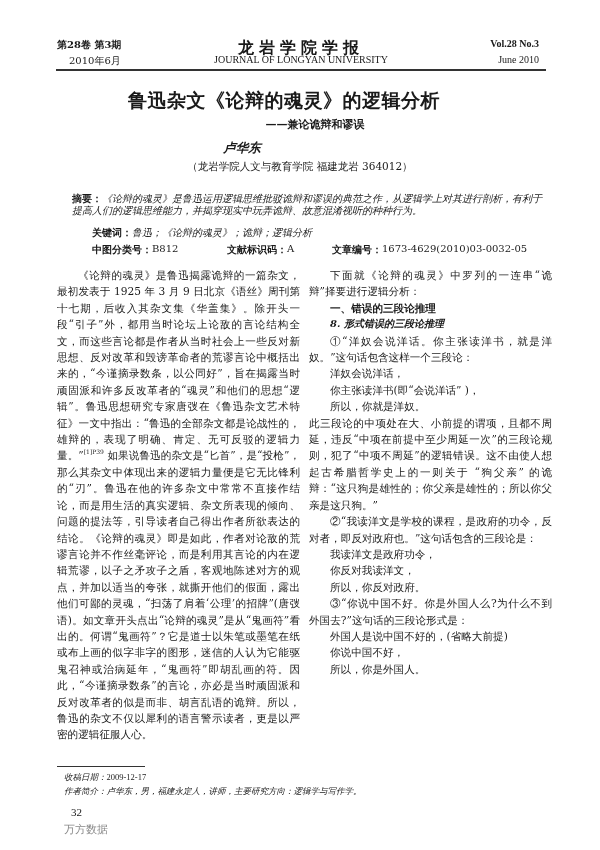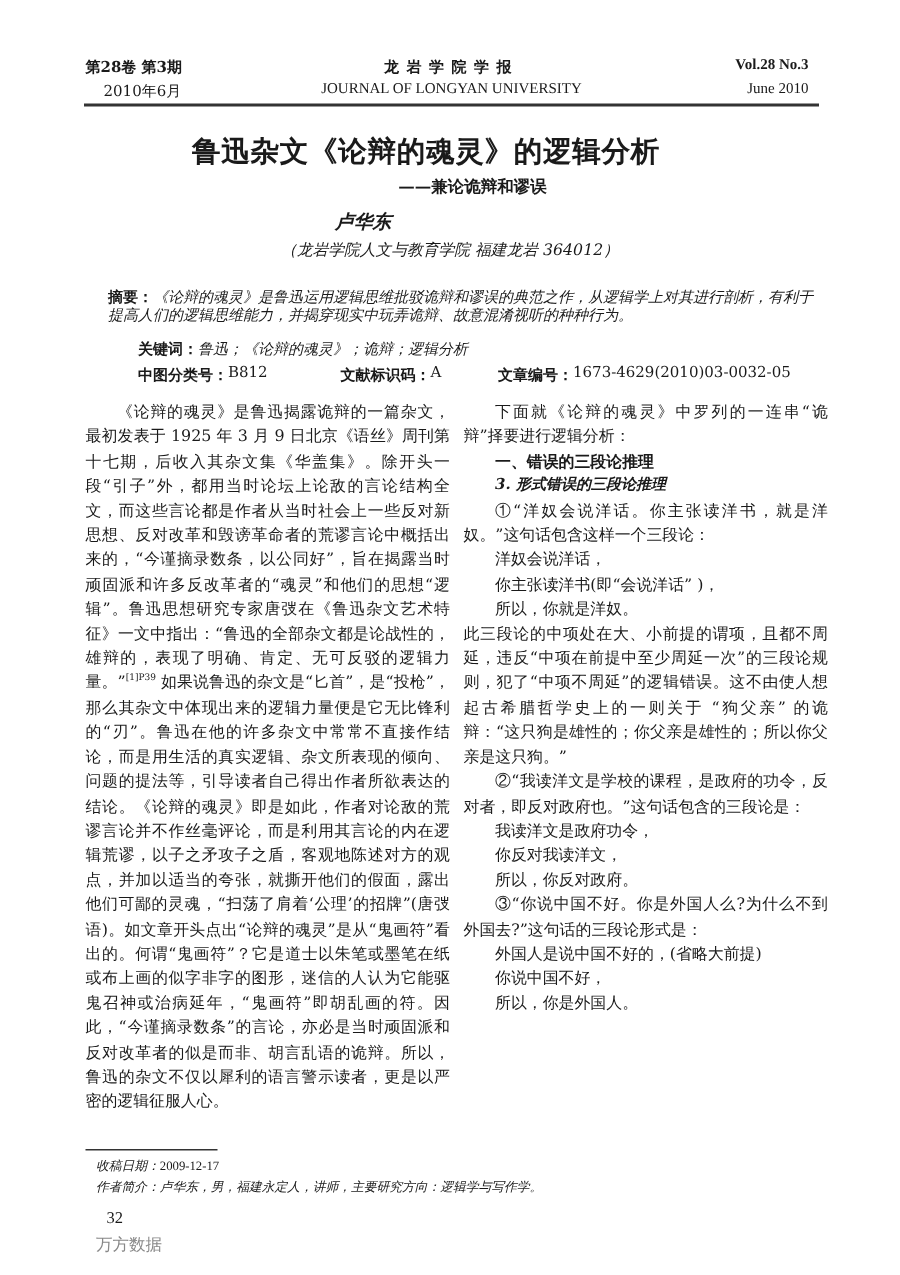--- a/index.html
+++ b/index.html
@@ -2,30 +2,30 @@
 <html><head>
 <meta charset="utf-8">
 <style>
   html, body { margin: 0; padding: 0; background: #ffffff; }
   body { width: 600px; height: 850px; position: relative; overflow: hidden; color: #1a1a1a; font-family: "DejaVu Serif", "Liberation Serif", serif; }
   .page { position: absolute; left: 0; top: 0; width: 600px; height: 850px; }
 
   .hdr { position: absolute; top: 38px; left: 57px; width: 488px; height: 34px; }
   .hdr .l1 { position: absolute; left: 0; top: 0; font-size: 10px; font-weight: bold; }
   .hdr .l2 { position: absolute; left: 12px; top: 16px; font-size: 10px; }
-  .hdr .c1 { position: absolute; left: 0; width: 100%; text-align: center; top: 0; font-size: 10px; letter-spacing: 5px; font-weight: bold; }
+  .hdr .c1 { position: absolute; left: 0; width: 100%; text-align: center; top: 0; font-size: 16px; letter-spacing: 5px; font-weight: bold; }
   .hdr .c2 { position: absolute; left: 0; width: 100%; text-align: center; top: 16px; font-size: 10px; font-family: "Liberation Serif", serif; }
   .hdr .r1 { position: absolute; right: 6px; top: 0; font-size: 10px; font-family: "Liberation Serif", serif; font-weight: bold; }
   .hdr .r2 { position: absolute; right: 6px; top: 16px; font-size: 10px; font-family: "Liberation Serif", serif; }
   .rule { position: absolute; top: 69px; left: 56px; width: 490px; height: 0; border-top: 2px solid #333; }
 
   .title { position: absolute; top: 88px; left: 0; width: 568px; text-align: center; font-size: 19px; font-weight: bold; letter-spacing: 0.5px; }
   .subtitle { position: absolute; top: 117px; left: 0; width: 600px; text-align: center; font-size: 11px; font-weight: bold; padding-left: 30px; box-sizing: border-box; }
   .author { position: absolute; top: 140px; left: 0; width: 484px; text-align: center; font-size: 12.5px; font-style: italic; font-weight: bold; }
-  .affil { position: absolute; top: 160px; left: 0; width: 600px; text-align: center; font-size: 10.5px; font-style: italic; }
+  .affil { position: absolute; top: 160px; left: 0; width: 600px; text-align: center; font-size: 10.5px; }
 
   .abstract { position: absolute; top: 193px; left: 72px; width: 474px; font-size: 10px; line-height: 12px; font-style: italic; }
   .abstract .lbl { font-weight: bold; font-style: normal; }
   .kw { position: absolute; top: 226px; left: 92px; font-size: 10px; font-style: italic; }
   .kw .lbl { font-weight: bold; font-style: normal; }
   .cls { position: absolute; top: 243px; left: 92px; width: 460px; font-size: 10px; }
   .cls span { position: absolute; top: 0; white-space: nowrap; }
   .cls .lbl { font-weight: bold; position: static; }
 
   .col { position: absolute; top: 267px; width: 243px; font-size: 10.6px; line-height: 16.4px; text-align: justify; }
@@ -75,21 +75,21 @@
     <span style="left:240px"><span class="lbl">文章编号：</span><span>1673-4629(2010)03-0032-05</span></span>
   </div>
 
   <div class="col left">
     <p class="ind"><span>《论辩的魂灵》是鲁迅揭露诡辩的一篇杂文，最初发表于 1925 年 3 月 9 日北京《语丝》周刊第十七期，后收入其杂文集《华盖集》。除开头一段“引子”外，都用当时论坛上论敌的言论结构全文，而这些言论都是作者从当时社会上一些反对新思想、反对改革和毁谤革命者的荒谬言论中概括出来的，“今谨摘录数条，以公同好”，旨在揭露当时顽固派和许多反改革者的“魂灵”和他们的思想“逻辑”。鲁迅思想研究专家唐弢在《鲁迅杂文艺术特征》一文中指出：“鲁迅的全部杂文都是论战性的，雄辩的，表现了明确、肯定、无可反驳的逻辑力量。”</span><sup>[1]P39</sup><span> 如果说鲁迅的杂文是“匕首”，是“投枪”，那么其杂文中体现出来的逻辑力量便是它无比锋利的“刃”。鲁迅在他的许多杂文中常常不直接作结论，而是用生活的真实逻辑、杂文所表现的倾向、问题的提法等，引导读者自己得出作者所欲表达的结论。《论辩的魂灵》即是如此，作者对论敌的荒谬言论并不作丝毫评论，而是利用其言论的内在逻辑荒谬，以子之矛攻子之盾，客观地陈述对方的观点，并加以适当的夸张，就撕开他们的假面，露出他们可鄙的灵魂，“扫荡了肩着‘公理’的招牌”(唐弢语)。如文章开头点出“论辩的魂灵”是从“鬼画符”看出的。何谓“鬼画符”？它是道士以朱笔或墨笔在纸或布上画的似字非字的图形，迷信的人认为它能驱鬼召神或治病延年，“鬼画符”即胡乱画的符。因此，“今谨摘录数条”的言论，亦必是当时顽固派和反对改革者的似是而非、胡言乱语的诡辩。所以，鲁迅的杂文不仅以犀利的语言警示读者，更是以严密的逻辑征服人心。</span></p>
   </div>
 
   <div class="col right">
     <p class="ind">下面就《论辩的魂灵》中罗列的一连串“诡辩”择要进行逻辑分析：</p>
     <p class="sec">一、错误的三段论推理</p>
-    <p class="subsec">3. 形式错误的三段论推理</p>
+    <p class="subsec">8. 形式错误的三段论推理</p>
     <p class="ind">①“洋奴会说洋话。你主张读洋书，就是洋奴。”这句话包含这样一个三段论：</p>
     <p class="sub">洋奴会说洋话，</p>
     <p class="sub">你主张读洋书(即“会说洋话” )，</p>
     <p class="sub">所以，你就是洋奴。</p>
     <p>此三段论的中项处在大、小前提的谓项，且都不周延，违反“中项在前提中至少周延一次”的三段论规则，犯了“中项不周延”的逻辑错误。这不由使人想起古希腊哲学史上的一则关于 “狗父亲” 的诡辩：“这只狗是雄性的；你父亲是雄性的；所以你父亲是这只狗。”</p>
     <p class="ind">②“我读洋文是学校的课程，是政府的功令，反对者，即反对政府也。”这句话包含的三段论是：</p>
     <p class="sub">我读洋文是政府功令，</p>
     <p class="sub">你反对我读洋文，</p>
     <p class="sub">所以，你反对政府。</p>
     <p class="ind">③“你说中国不好。你是外国人么?为什么不到外国去?”这句话的三段论形式是：</p>

